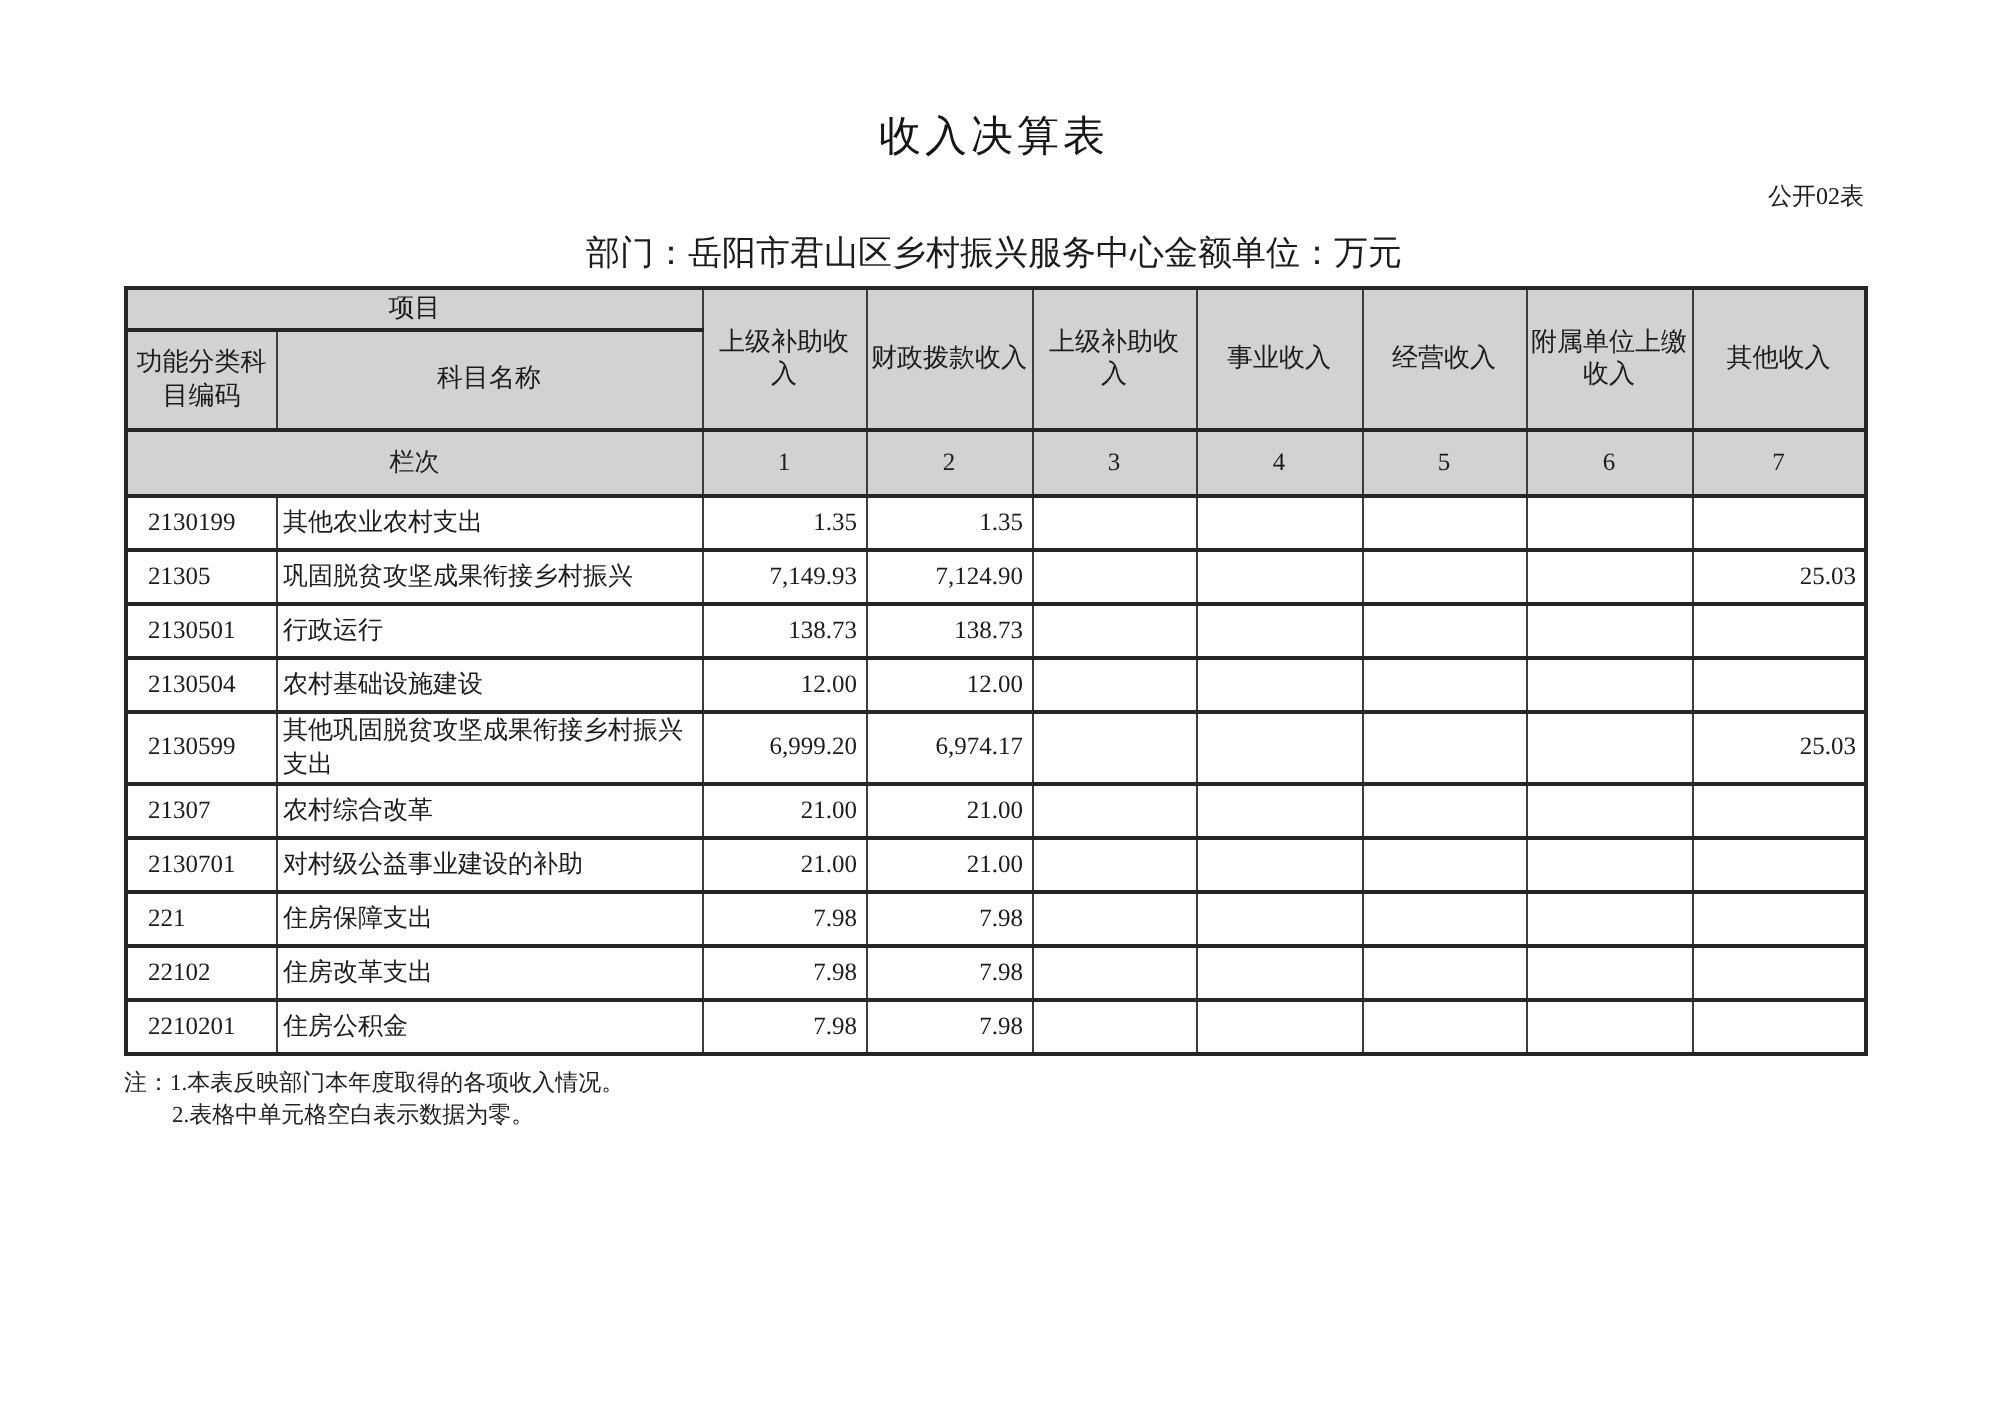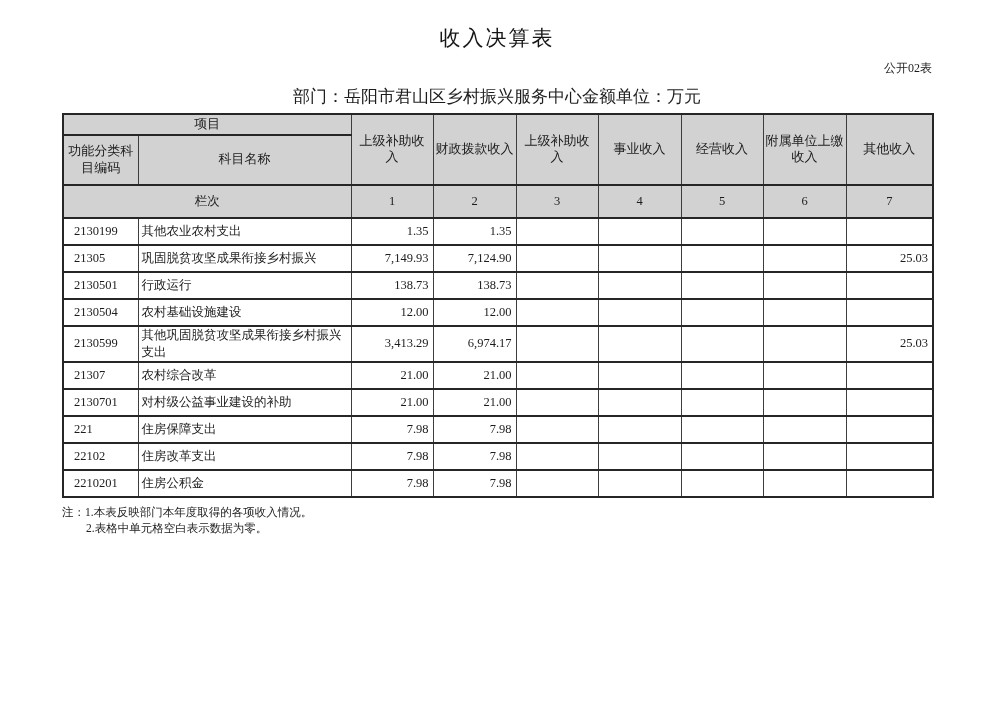--- a/index.html
+++ b/index.html
@@ -11,21 +11,21 @@
     color: #1c1c1c;
     position: relative;
     overflow: hidden;
   }
   .content {
     position: absolute;
     left: 62px; top: 0;
     width: 870px;
   }
   .doc-title {
-    margin-top: 24px;
+    margin-top: 54px;
     text-align: center;
     font-size: 21px;
     letter-spacing: 2px;
     color: #161616;
   }
   .form-code {
     margin-top: 8px;
     text-align: right;
     font-size: 12px;
   }
@@ -166,21 +166,21 @@
         <td class="c-num">12.00</td>
         <td class="c-num"></td>
         <td class="c-num"></td>
         <td class="c-num"></td>
         <td class="c-num"></td>
         <td class="c-num"></td>
       </tr>
       <tr>
         <td class="c-code">2130599</td>
         <td class="c-name">其他巩固脱贫攻坚成果衔接乡村振兴支出</td>
-        <td class="c-num">3,413.29</td>
+        <td class="c-num">6,999.20</td>
         <td class="c-num">6,974.17</td>
         <td class="c-num"></td>
         <td class="c-num"></td>
         <td class="c-num"></td>
         <td class="c-num"></td>
         <td class="c-num">25.03</td>
       </tr>
       <tr>
         <td class="c-code">21307</td>
         <td class="c-name">农村综合改革</td>

